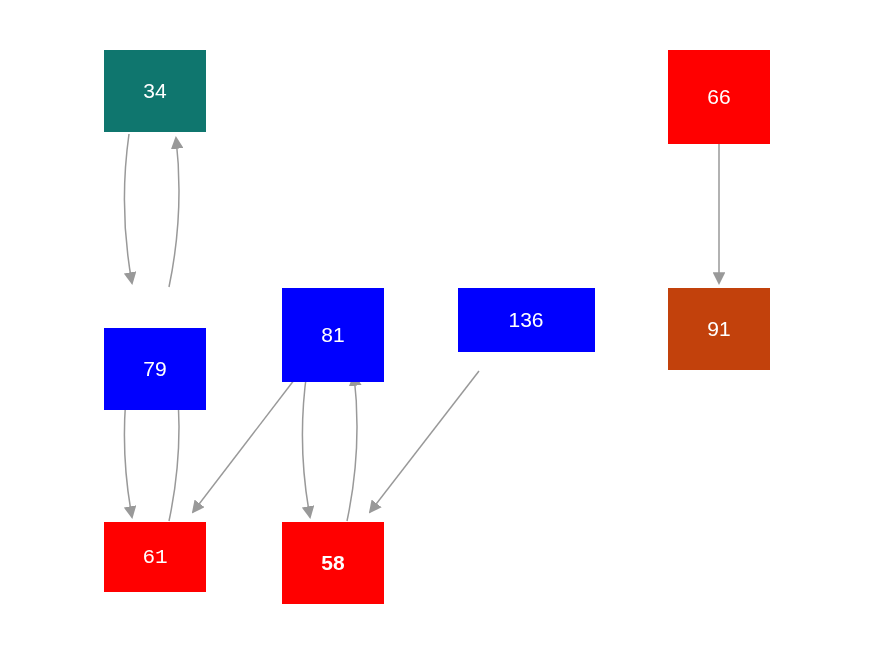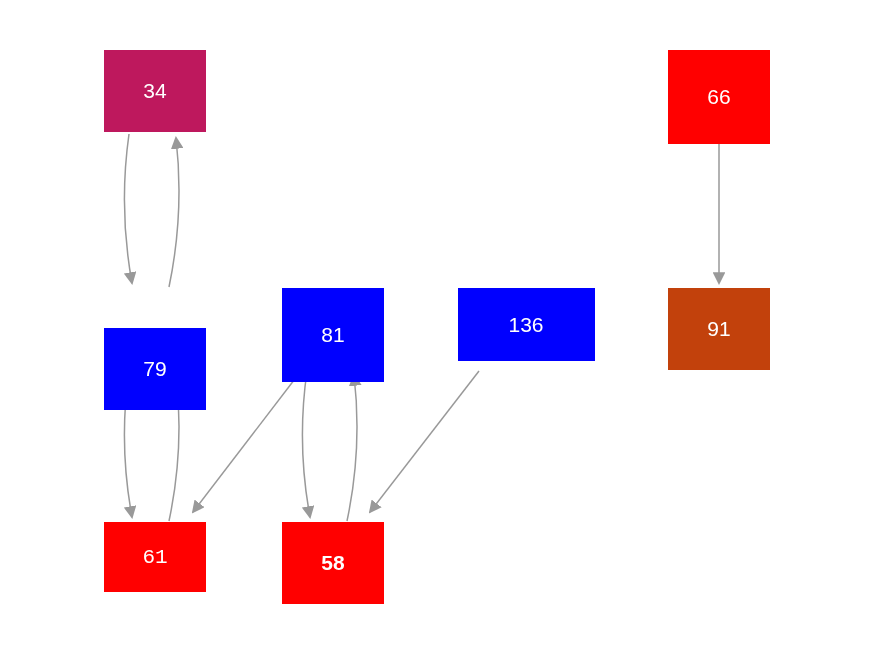--- a/index.html
+++ b/index.html
@@ -54,33 +54,33 @@
         <path d="M 719 134 Q 719 208.5 719 283" class="edge" stroke="#999999" marker-end="url(#arrow)"></path>
         <path d="M 129 371 Q 118.5 444 132 517" class="edge" stroke="#999999" marker-end="url(#arrow)"></path>
         <path d="M 169 521 Q 184.5 448 176 375" class="edge" stroke="#999999" marker-end="url(#arrow)"></path>
         <path d="M 307 371 Q 296.5 444 310 517" class="edge" stroke="#999999" marker-end="url(#arrow)"></path>
         <path d="M 347 521 Q 362.5 448 354 375" class="edge" stroke="#999999" marker-end="url(#arrow)"></path>
         <path d="M 301 371 Q 247 441.5 193 512" class="edge" stroke="#999999" marker-end="url(#arrow)"></path>
         <path d="M 479 371 Q 424.5 441.5 370 512" class="edge" stroke="#999999" marker-end="url(#arrow)"></path>
       </g>
   </svg>
 
-<div class="node" style="left: 104px; top: 50px; width: 102px; height: 82px; background: #be185d; color: rgb(255, 255, 255);">
+<div class="node" style="left: 104px; top: 50px; width: 102px; height: 82px; background: #0f766e; color: rgb(255, 255, 255);">
       <span>34</span>
     </div>
     <div class="node" style="left: 668px; top: 50px; width: 102px; height: 94px; background: rgb(255, 0, 0); color: rgb(255, 255, 255);">
       <span>66</span>
     </div>
     <div class="node" style="left: 104px; top: 288px; width: 102px; height: 82px; background: rgb(0, 0, 255); color: rgb(255, 255, 255); margin-top: 40px;">
       <span>79</span>
     </div>
     <div class="node" style="left: 282px; top: 288px; width: 102px; height: 94px; background: rgb(0, 0, 255); color: rgb(255, 255, 255);">
       <span>81</span>
     </div>
-    <div class="node" style="left: 457.5px; top: 288px; width: 137px; height: 73px; background: rgb(0, 0, 255); color: rgb(255, 255, 255);">
+    <div class="node" style="left: 457.5px; top: 288px; width: 137px; height: 64px; background: rgb(0, 0, 255); color: rgb(255, 255, 255);">
       <span>136</span>
     </div>
     <div class="node" style="left: 668px; top: 288px; width: 102px; height: 82px; background: #c2410c; color: rgb(255, 255, 255);">
       <span>91</span>
     </div>
     <div class="node" style="left: 104px; top: 522px; width: 102px; height: 70px; background: rgb(255, 0, 0); color: rgb(255, 255, 255); font-family: Liberation Mono, monospace;">
       <span>61</span>
     </div>
     <div class="node" style="left: 282px; top: 522px; width: 102px; height: 82px; background: rgb(255, 0, 0); color: rgb(255, 255, 255); font-weight: bold;">
       <span>58</span>

